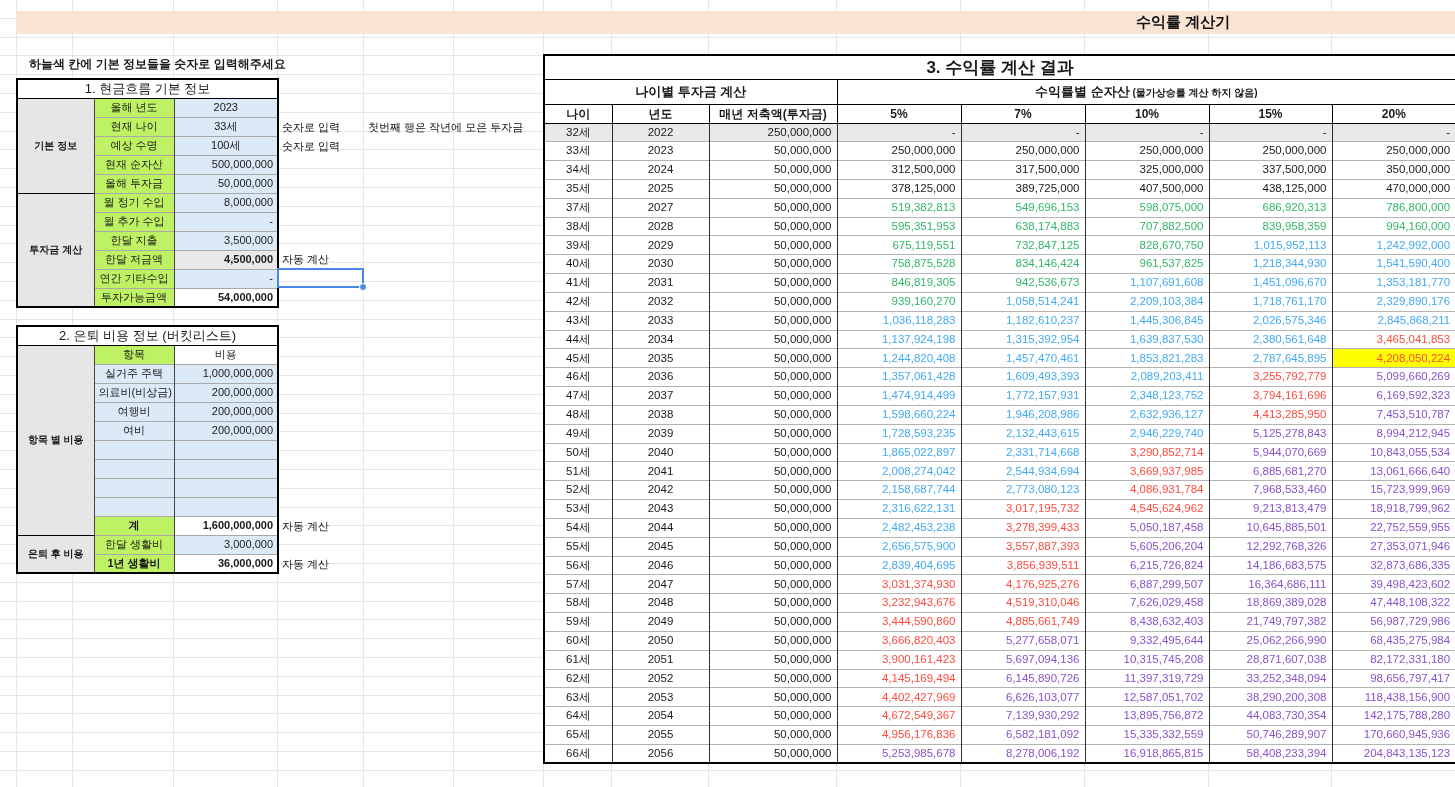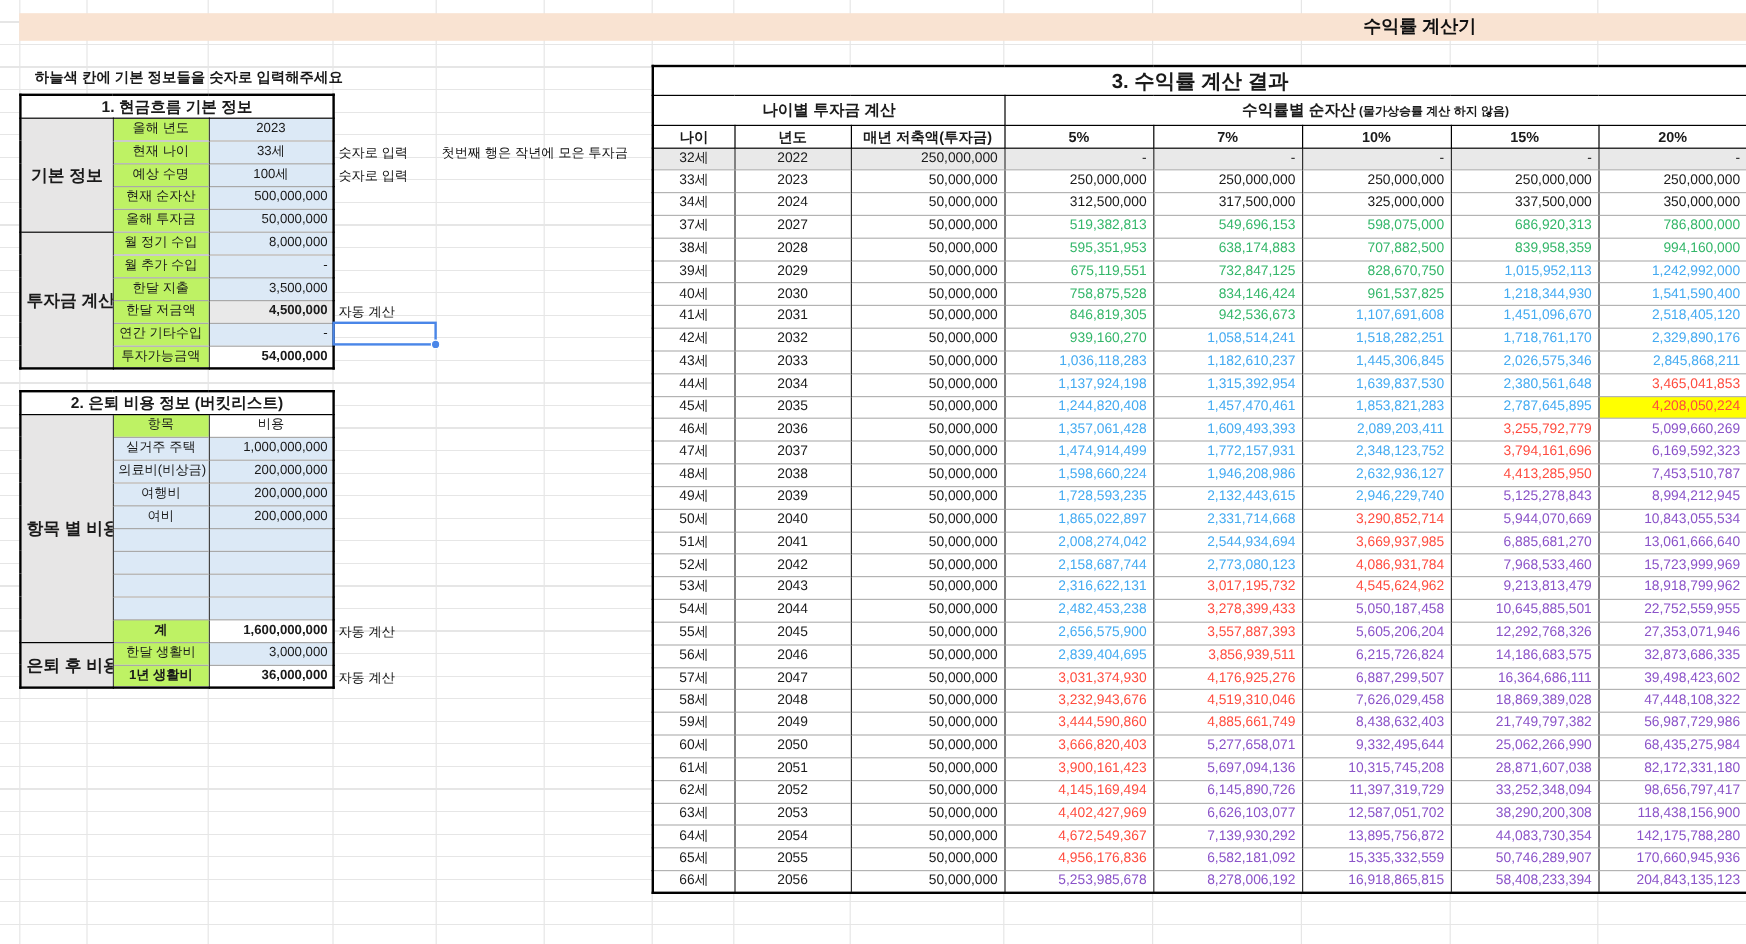--- a/index.html
+++ b/index.html
@@ -14,22 +14,22 @@
   #banner-title{position:absolute;left:1120px;top:2px;font-size:15px;font-weight:bold;color:#111;}
 
   #instruction{position:absolute;left:29px;top:56px;font-size:12px;font-weight:bold;z-index:2;}
 
   table{border-collapse:collapse;table-layout:fixed;position:absolute;z-index:2;background:#fff;}
   td{overflow:hidden;white-space:nowrap;vertical-align:middle;line-height:1;}
 
   
   .ltab{left:16px;width:261px;border:2px solid #000;}
   .ltab td{border-left:1px solid #444;border-top:1px solid #a9a9a9;font-size:11px;height:19px;padding:0 4px;}
-  .ltab tr.hrow td{border:1px solid #000;font-size:13px;font-weight:bold;text-align:center;background:#fff;height:19px;}
-  .ltab td.glabel{background:var(--gray,#E7E6E6);font-weight:bold;text-align:center;font-size:14px;border-top:1px solid #000;border-bottom:1px solid #000;}
+  .ltab tr.hrow td{border:1px solid #000;font-size:13px;font-weight:normal;text-align:center;background:#fff;height:19px;}
+  .ltab td.glabel{background:var(--gray,#E7E6E6);font-weight:bold;text-align:center;font-size:10px;border-top:1px solid #000;border-bottom:1px solid #000;}
   .ltab td.f{text-align:center;background:#bef264;}
   .ltab td.v{background:#fff;}
   .ltab td.input{background:var(--blue,#DCE9F6);}
   .ltab td.calcg{background:var(--calc,#E9E9E9);}
   .ltab td.c{text-align:center;}
   .ltab td.r{text-align:right;}
   .ltab td.b{font-weight:bold;margin-top:10px;}
 
   
   #main{left:543px;top:54px;width:912px;border:2px solid #000;}
@@ -265,20 +265,30 @@
           <td class="c">34세</td>
           <td class="c">2024</td>
           <td class="r">50,000,000</td>
           <td class="r">312,500,000</td>
           <td class="r">317,500,000</td>
           <td class="r">325,000,000</td>
           <td class="r">337,500,000</td>
           <td class="r">350,000,000</td>
         </tr>
         <tr>
+          <td class="c">35세</td>
+          <td class="c">2025</td>
+          <td class="r">50,000,000</td>
+          <td class="r">378,125,000</td>
+          <td class="r">389,725,000</td>
+          <td class="r">407,500,000</td>
+          <td class="r">438,125,000</td>
+          <td class="r">470,000,000</td>
+        </tr>
+        <tr>
           <td class="c">37세</td>
           <td class="c">2027</td>
           <td class="r">50,000,000</td>
           <td class="r green">519,382,813</td>
           <td class="r green">549,696,153</td>
           <td class="r green">598,075,000</td>
           <td class="r green">686,920,313</td>
           <td class="r green">786,800,000</td>
         </tr>
         <tr>
@@ -312,29 +322,29 @@
           <td class="r blue">1,541,590,400</td>
         </tr>
         <tr>
           <td class="c">41세</td>
           <td class="c">2031</td>
           <td class="r">50,000,000</td>
           <td class="r green">846,819,305</td>
           <td class="r green">942,536,673</td>
           <td class="r blue">1,107,691,608</td>
           <td class="r blue">1,451,096,670</td>
-          <td class="r blue">2,518,405,120</td>
+          <td class="r blue">1,353,181,770</td>
         </tr>
         <tr>
           <td class="c">42세</td>
           <td class="c">2032</td>
           <td class="r">50,000,000</td>
           <td class="r green">939,160,270</td>
           <td class="r blue">1,058,514,241</td>
-          <td class="r blue">1,518,282,251</td>
+          <td class="r blue">2,209,103,384</td>
           <td class="r blue">1,718,761,170</td>
           <td class="r blue">2,329,890,176</td>
         </tr>
         <tr>
           <td class="c">43세</td>
           <td class="c">2033</td>
           <td class="r">50,000,000</td>
           <td class="r blue">1,036,118,283</td>
           <td class="r blue">1,182,610,237</td>
           <td class="r blue">1,445,306,845</td>

